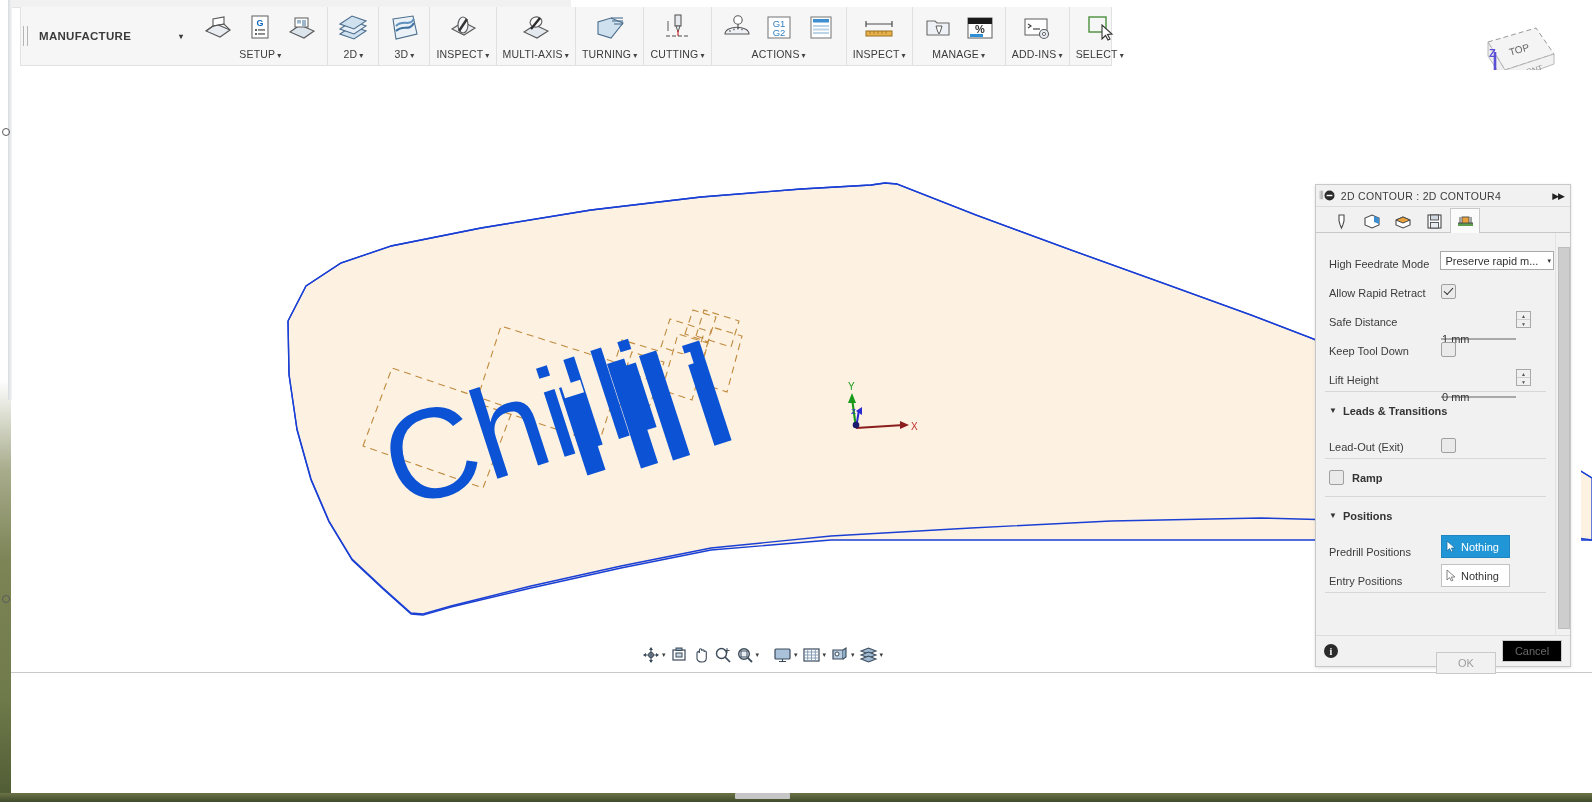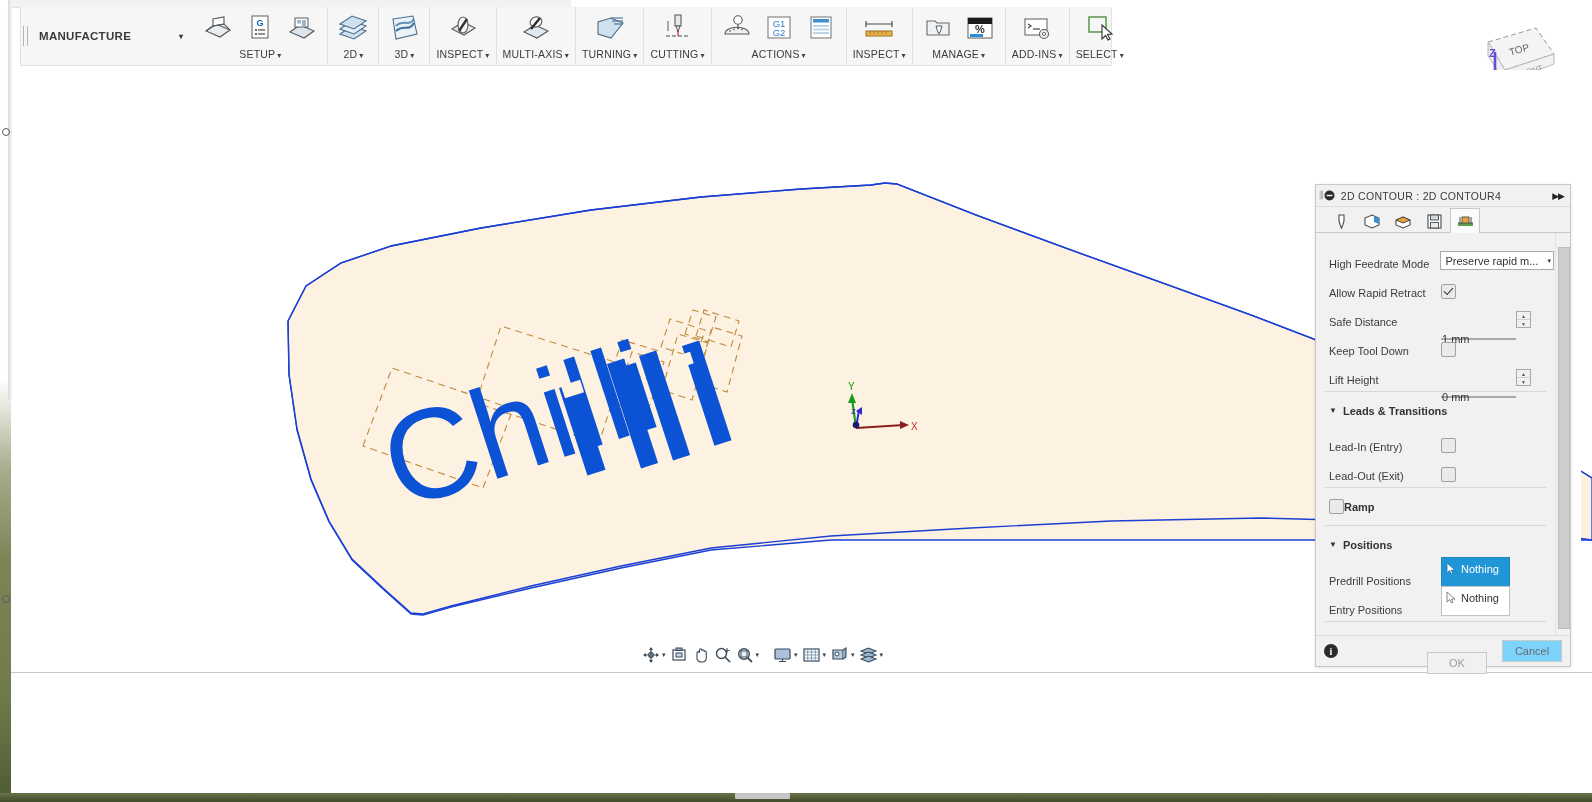--- a/index.html
+++ b/index.html
@@ -162,37 +162,37 @@
   .combo .car3{margin-left:auto;font-size:7px;}
   .spin{width:90px;height:17px;display:flex;}
   .spin .tx{flex:1;background:#fff;border:1px solid #a9a9a9;border-right:none;
             display:flex;align-items:center;font-size:11px;color:#333;margin-top:27px;}
   .spin .ar{width:13px;border:1px solid #a9a9a9;background:#f0f0f0;
             display:flex;flex-direction:column;}
   .spin .ar i{flex:1;display:flex;align-items:center;justify-content:center;font-size:5px;color:#555;font-style:normal;}
   .spin .ar i:first-child{border-bottom:1px solid #cfcfcf;}
 
   .selbtn{
-    height:21px;display:inline-flex;align-items:center;padding:0 10px 7px 4px;
+    height:21px;display:inline-flex;align-items:center;padding:0 10px 0 4px;
     font-size:11px;border:1px solid #c2c2c2;background:#fff;color:#333;gap:4px;
   }
   .selbtn.on{background:#2196d6;border-color:#1f86c0;color:#fff;}
 
-  .ramprow{display:flex;align-items:center;height:27px;padding-left:13px;gap:0;font-size:11px;font-weight:bold;color:#333;}
+  .ramprow{display:flex;align-items:center;height:27px;padding-left:13px;gap:8px;font-size:11px;font-weight:bold;color:#333;}
 
   .dlg-foot{
     height:30px;flex:0 0 auto;background:#f1f1f1;border-top:1px solid #dcdcdc;
     display:flex;align-items:center;padding:0 8px;
   }
   .okbtn{
     margin-left:auto;width:58px;height:20px;border:1px solid #c9c9c9;background:#f1f1f1;
     display:flex;align-items:center;justify-content:center;font-size:11px;color:#9e9e9e;margin-top:24px;
   }
   .cancelbtn{
-    margin-left:15px;width:58px;height:20px;border:1px solid #c9c9c9;background:#7dd3fc;
+    margin-left:6px;width:58px;height:20px;border:1px solid #c9c9c9;background:#000000;
     display:flex;align-items:center;justify-content:center;font-size:11px;color:#6a6a6a;
   }
   .infoico{width:14px;height:14px;border-radius:50%;background:#2b2b2b;color:#fff;
            font-size:10px;font-weight:bold;display:flex;align-items:center;justify-content:center;font-family:"Liberation Serif",serif;}
   .rt-white{position:absolute;left:1569px;top:184px;width:12px;height:481px;background:#fff;z-index:19;}
 </style>
 </head>
 <body>
 
 <div id="app">
@@ -853,24 +853,20 @@
           </span>
         </div>
 
         <div class="hsep"></div>
 
         <div class="sect-hdr">
           <span class="tri2">▼</span>
           <span>Leads &amp; Transitions</span>
         </div>
         <div class="frow">
-          <span class="flabel">Lead-In (Entry)</span>
-          <span class="cb gray"></span>
-        </div>
-        <div class="frow">
           <span class="flabel">Lead-Out (Exit)</span>
           <span class="cb gray"></span>
         </div>
 
         <div class="hsep"></div>
 
         <div class="ramprow">
           <span class="cb gray"></span>
           <span>Ramp</span>
         </div>

